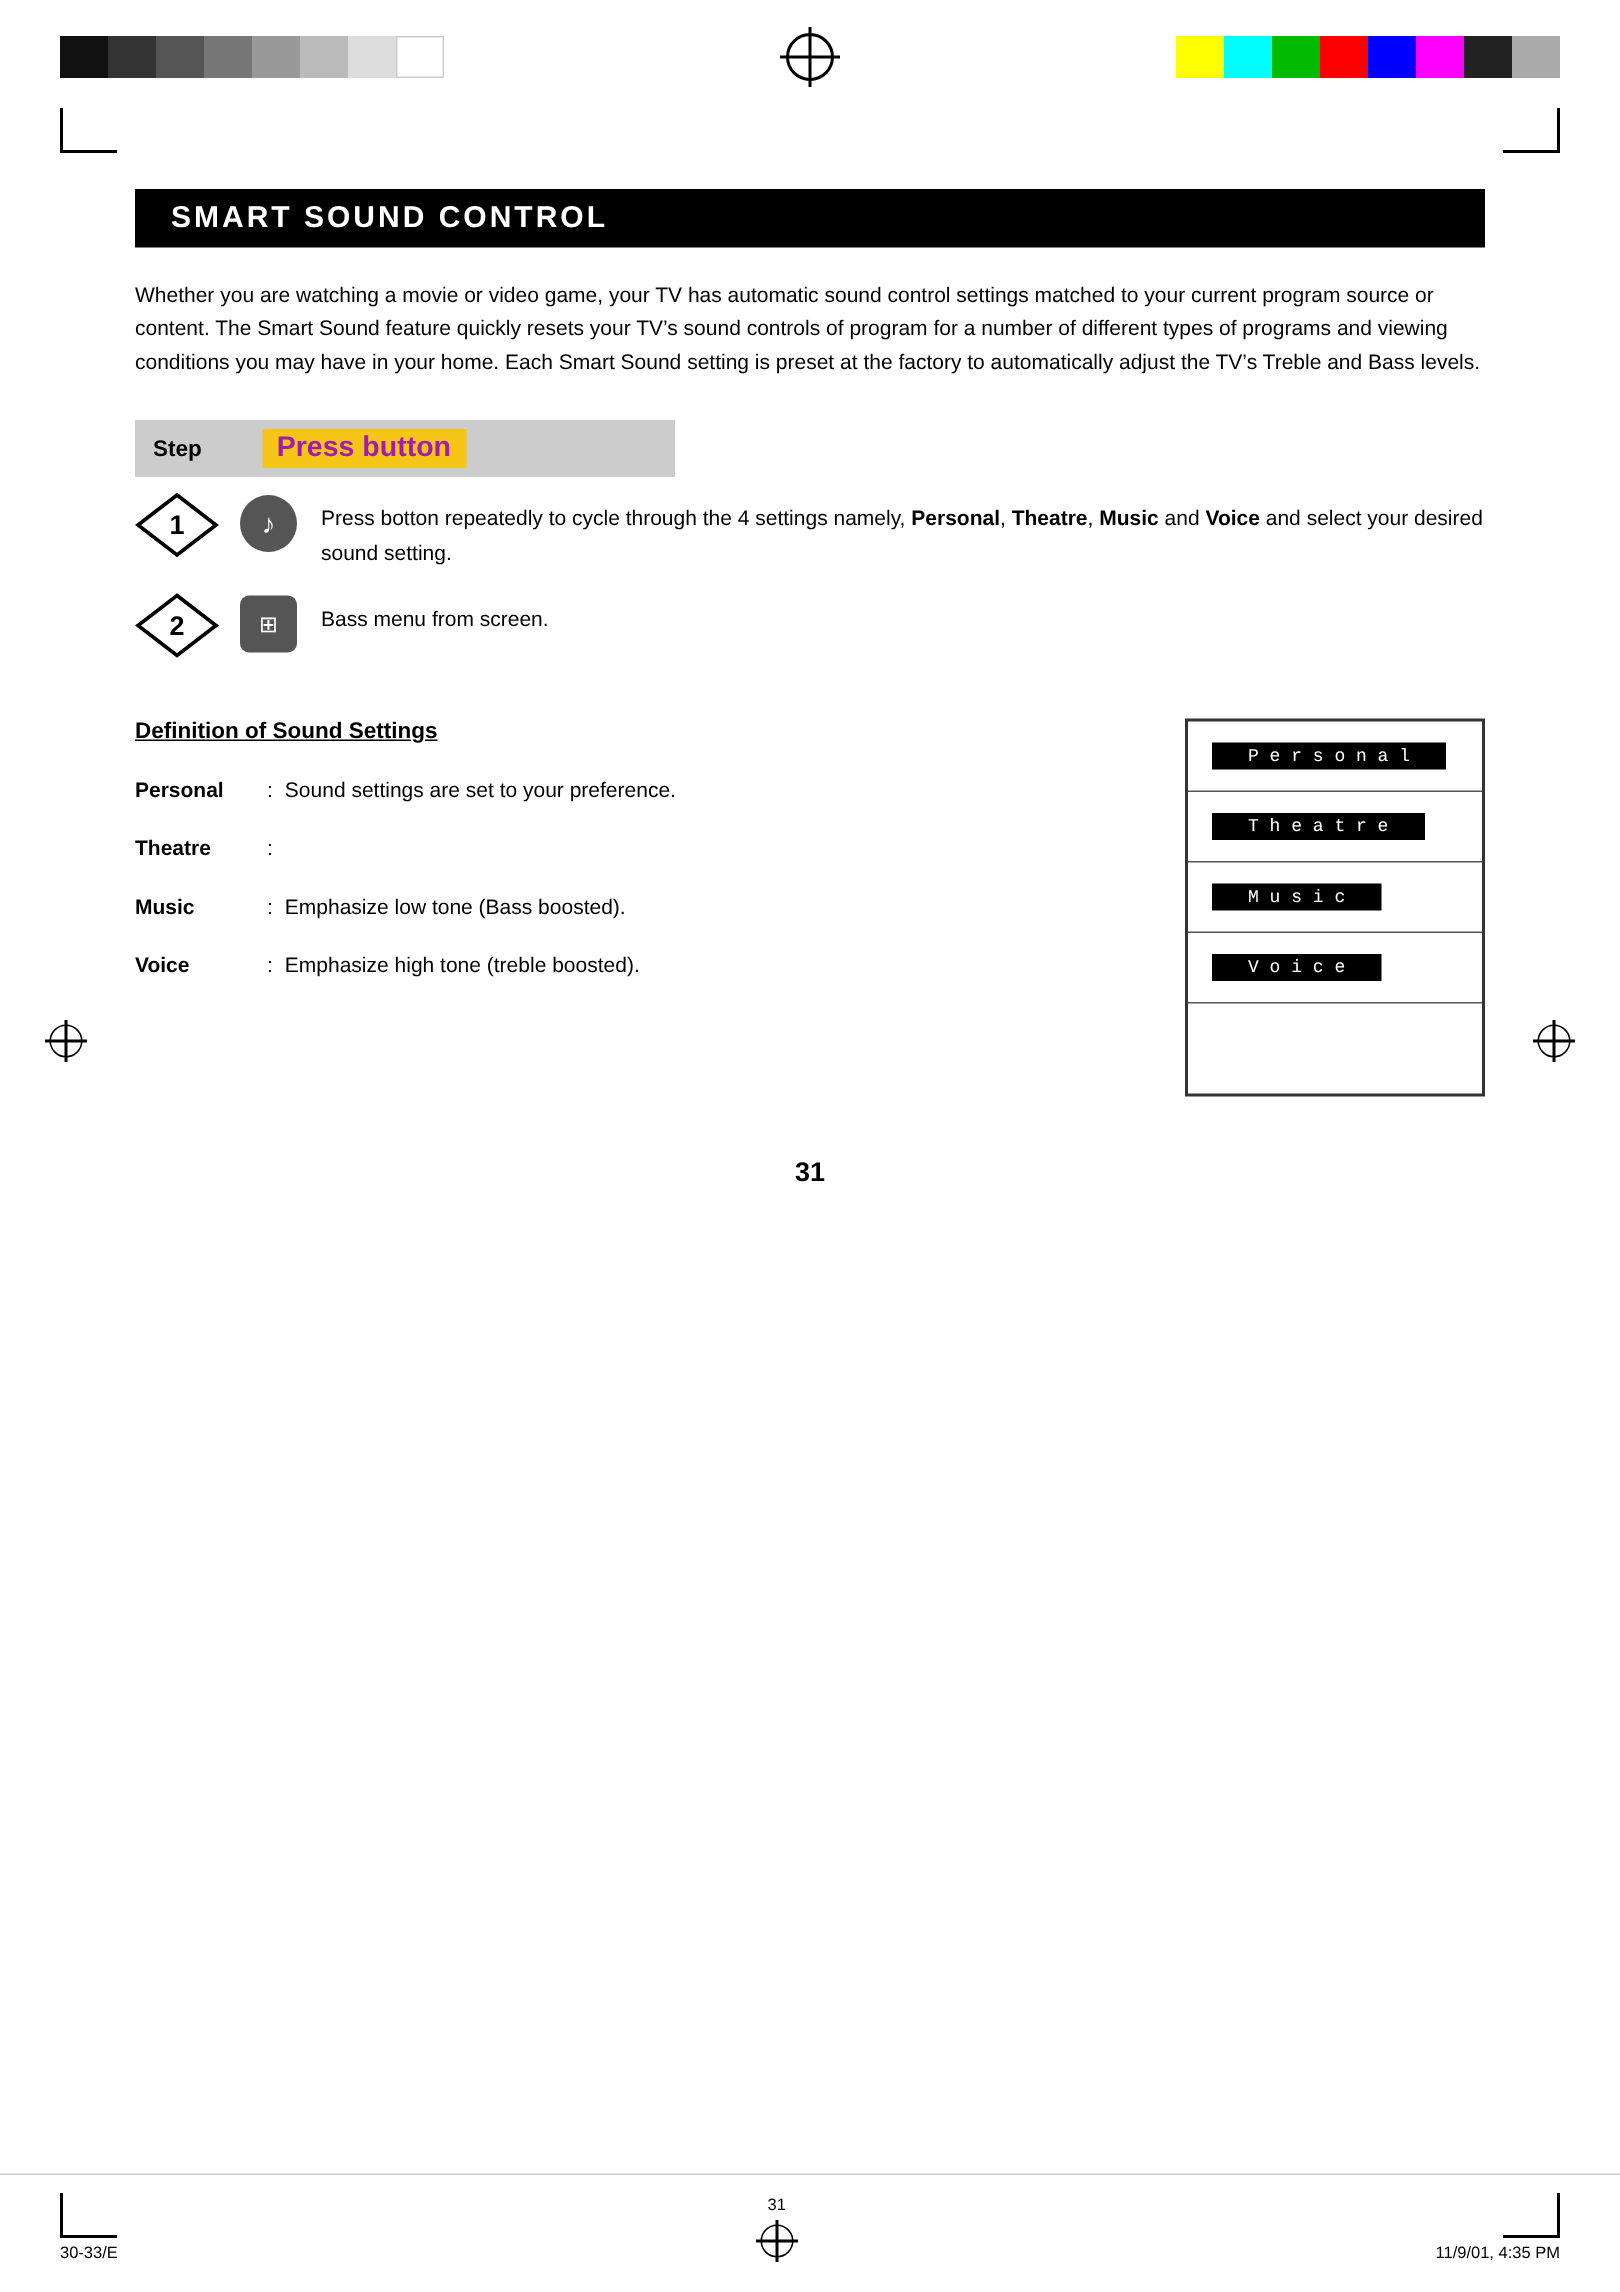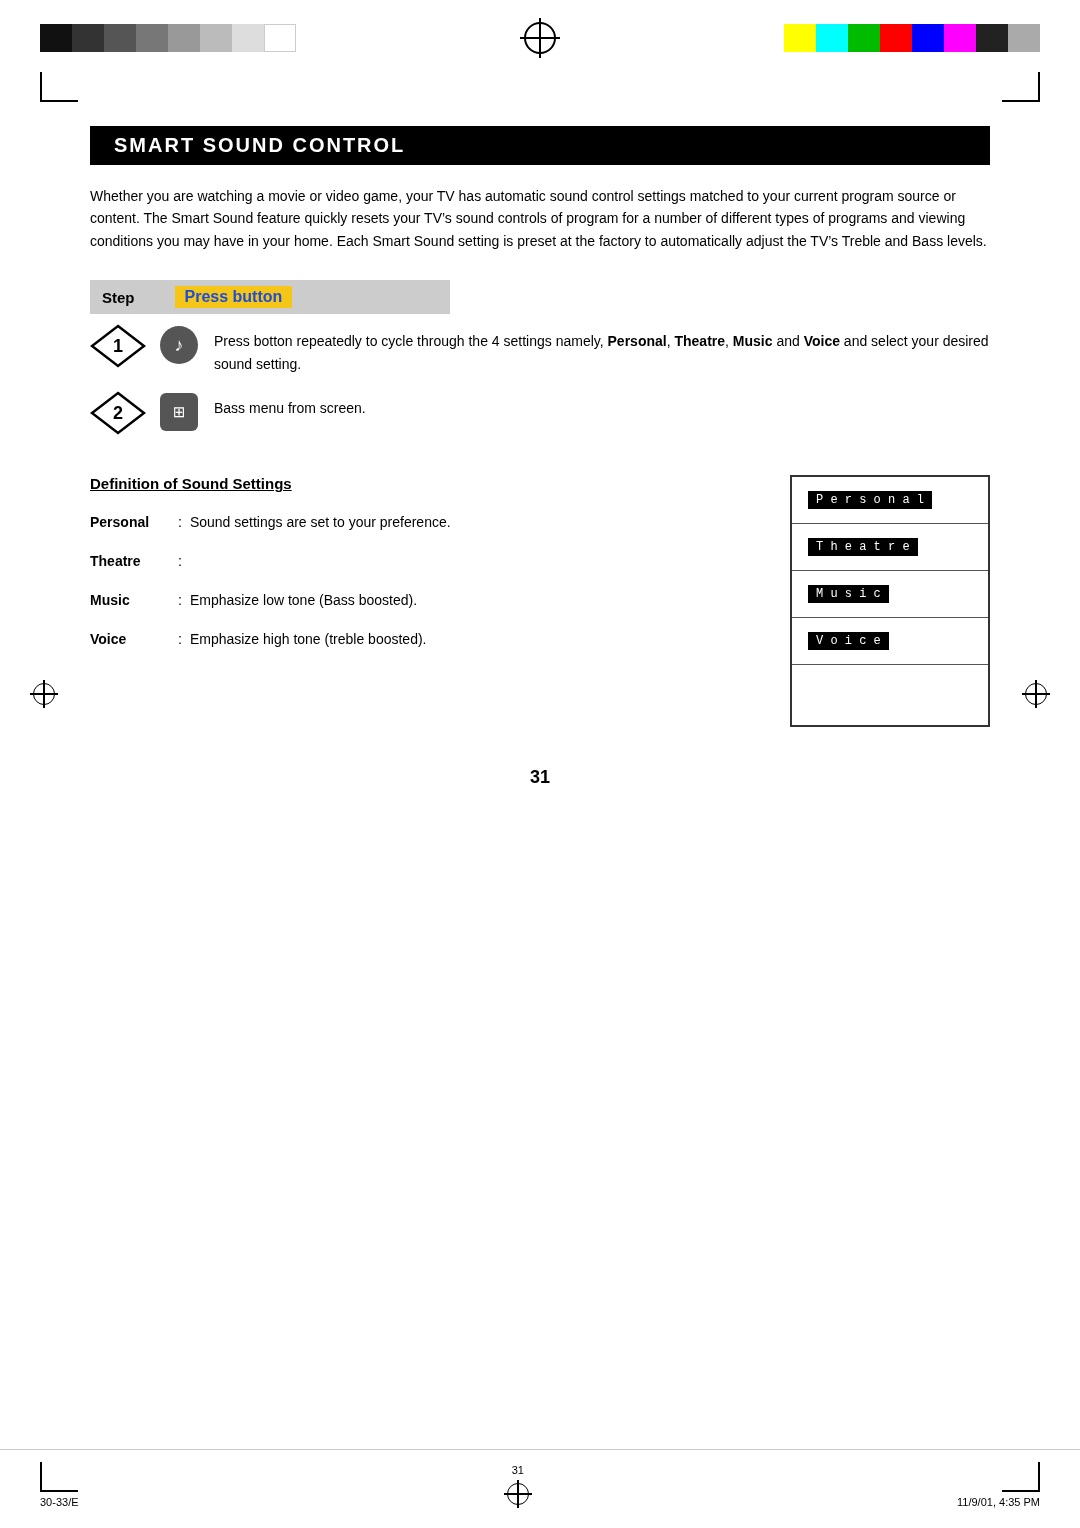--- a/index.html
+++ b/index.html
@@ -75,23 +75,23 @@
       margin-bottom: 10px;
       width: 360px;
     }
     .steps-header .step-label {
       font-size: 15px;
       font-weight: bold;
       color: #000;
       margin-right: 40px;
     }
     .steps-header .press-label {
-      font-size: 16px;
-      font-weight: bold;
-      color: #1d4ed8;
+      font-size: 19px;
+      font-weight: bold;
+      color: #a21caf;
       background: #f5c518;
       padding: 2px 10px;
     }
 
     .step-text {
       font-size: 14px;
       line-height: 1.6;
       color: #000;
       flex: 1;
       padding-top: 6px;
@@ -149,21 +149,21 @@
       color: #000;
       position: relative;
     }
     .menu-item:last-child {
       border-bottom: none;
     }
     .menu-item-highlighted {
       background: #000;
       color: #fff;
       display: inline-block;
-      padding: 2px 8px;
+      padding: 2px 24px;
       font-size: 12px;
       font-family: 'Courier New', monospace;
     }
 
     
     .page-number {
       text-align: center;
       font-size: 18px;
       font-weight: bold;
       color: #000;

